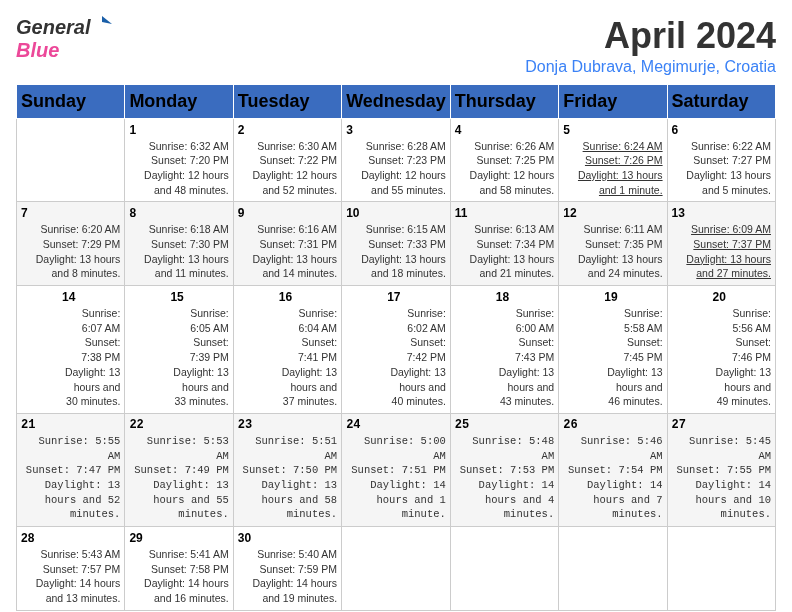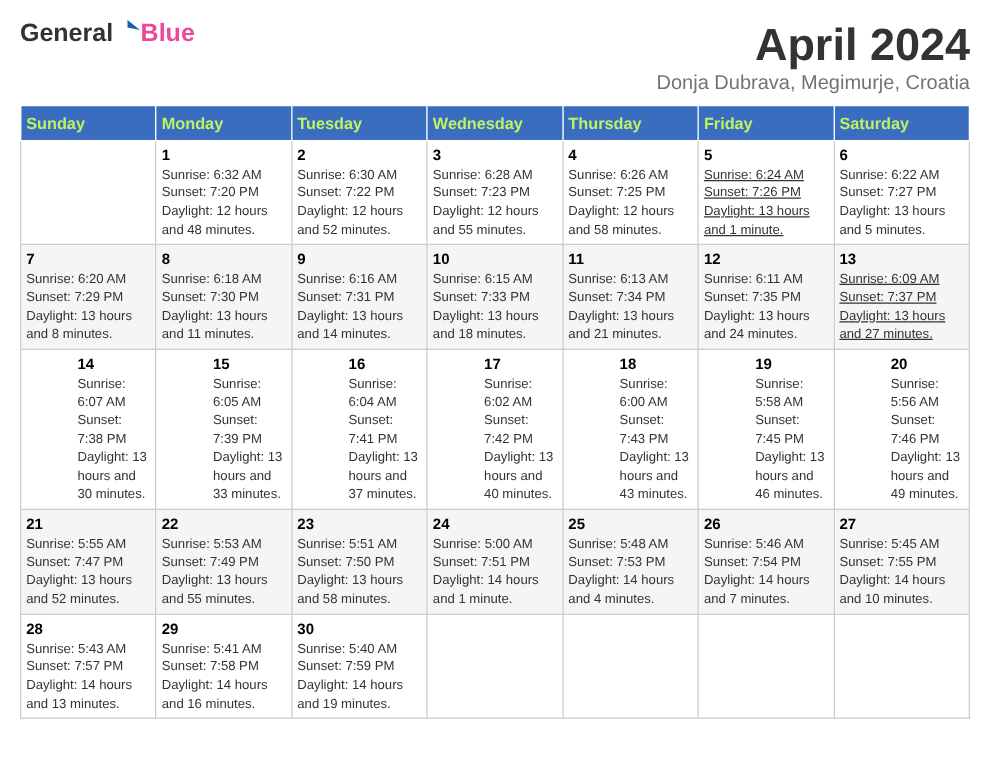--- a/index.html
+++ b/index.html
@@ -11,22 +11,23 @@
       padding: 16px;
     }
     .header-area {
       display: flex;
       justify-content: space-between;
       align-items: flex-start;
       margin-bottom: 8px;
     }
     .logo {
       display: flex;
-      flex-direction: row;
+      flex-direction: column;
       align-items: flex-start;
+      font-style: italic;
     }
     .logo-general {
       font-size: 20px;
       font-weight: bold;
       color: #333;
     }
     .logo-blue {
       font-size: 20px;
       font-weight: bold;
       color: #ec4899;
@@ -39,34 +40,34 @@
       text-align: right;
     }
     .month-title {
       font-size: 36px;
       font-weight: bold;
       color: #333;
       line-height: 1.1;
     }
     .location-title {
       font-size: 16px;
-      color: #737373;
+      color: #3b82f6;
       margin-top: 2px;
     }
     .calendar-table {
       width: 100%;
       border-collapse: collapse;
       font-size: 11px;
     }
     .calendar-table th {
       background-color: #3a6cbf;
-      color: #bef264;
+      color: #000000;
       padding: 6px 4px;
       text-align: left;
-      font-size: 13px;
+      font-size: 18px;
       font-weight: bold;
       border: 1px solid #fff;
     }
     .calendar-table td {
       border: 1px solid #ccc;
       vertical-align: top;
       padding: 4px;
       width: calc(100% / 7);
       min-height: 80px;
       height: 80px;
@@ -80,31 +81,32 @@
     .day-number {
       font-weight: bold;
       font-size: 12px;
       margin-bottom: 2px;
       color: #000;
     }
     .day-info {
       color: #333;
       font-size: 10.5px;
       line-height: 1.4;
+      text-align: right;
     }
     .empty-cell {
       background-color: #f9f9f9;
     }
     
     .calendar-table thead tr th { background: #3a6cbf; }
     
     .week-row-1 td { background-color: #ffffff; }
     .week-row-2 td { background-color: #eeeeee; }
     .week-row-3 td { background-color: #ffffff; padding-left: 45px; }
-    .week-row-4 td { background-color: #eeeeee; }
+    .week-row-4 td { background-color: #eeeeee; font-family: Liberation Mono, monospace; }
     .week-row-5 td { background-color: #ffffff; }
   </style>
 </head>
 <body>
 
 <div class="header-area">
   <div class="logo">
     <div class="logo-row">
       <span class="logo-general">General</span>
       <svg width="20" height="20" viewBox="0 0 20 20" style="margin-left:2px;margin-top:-8px;">

